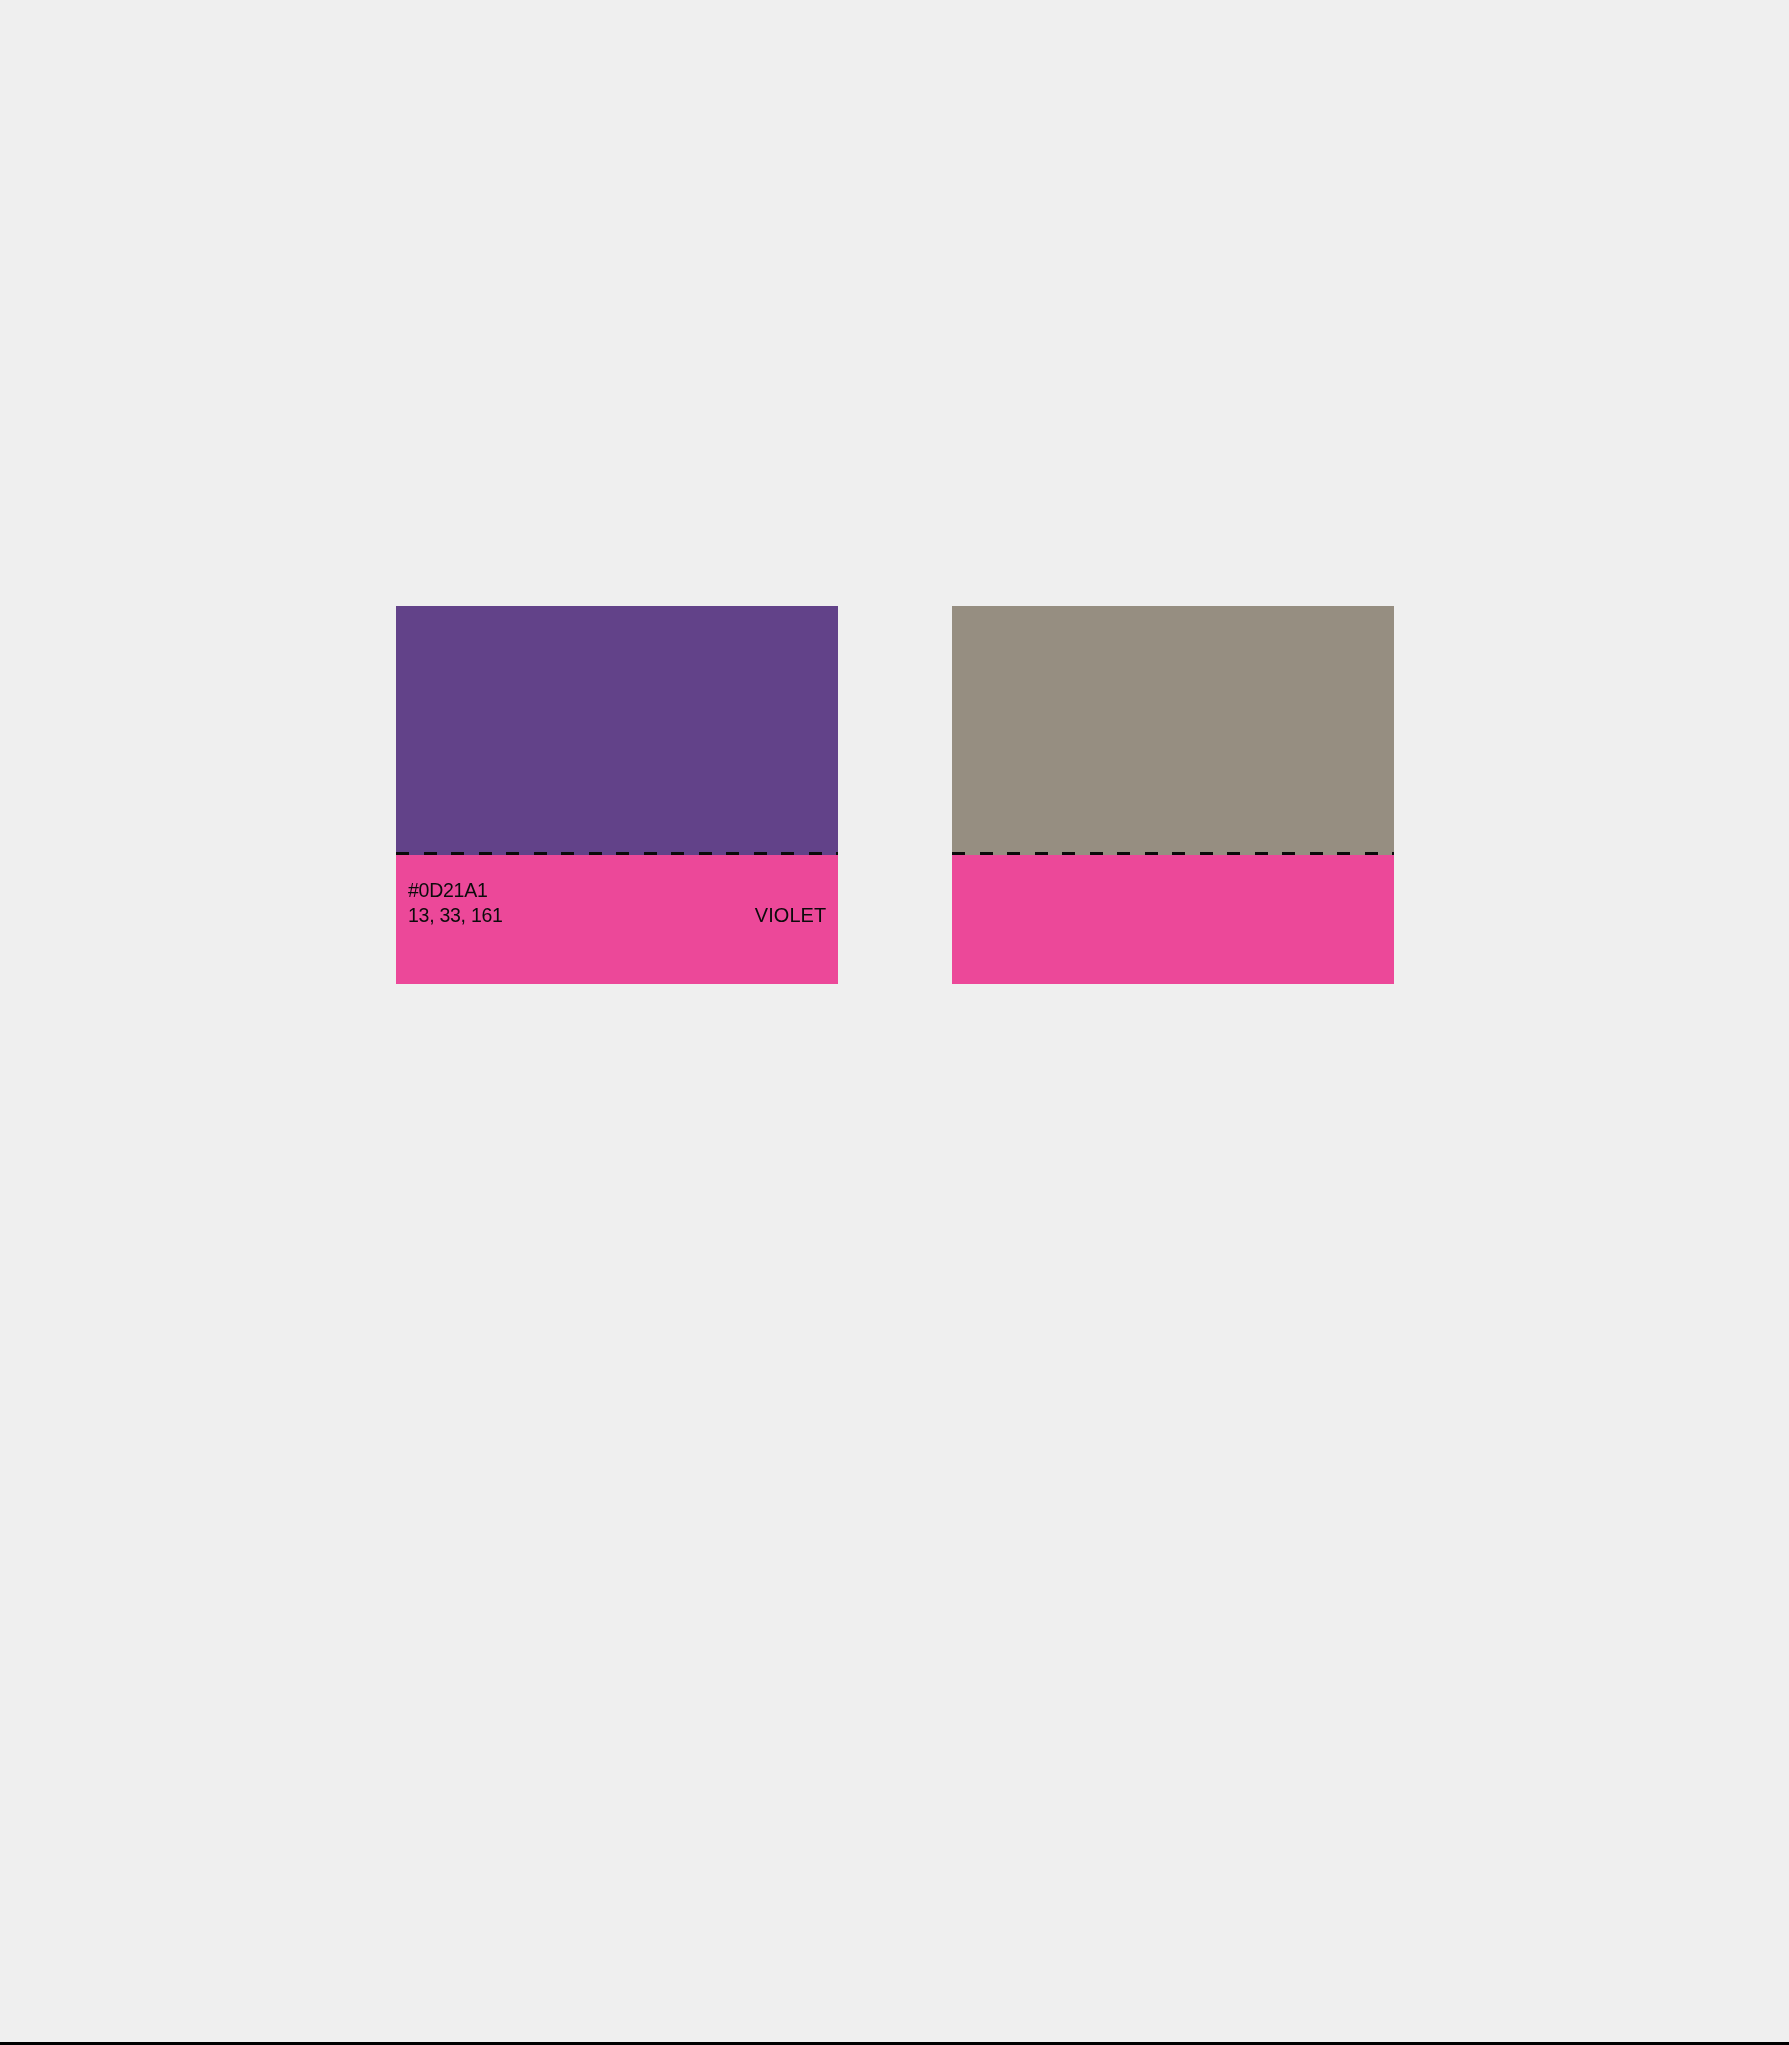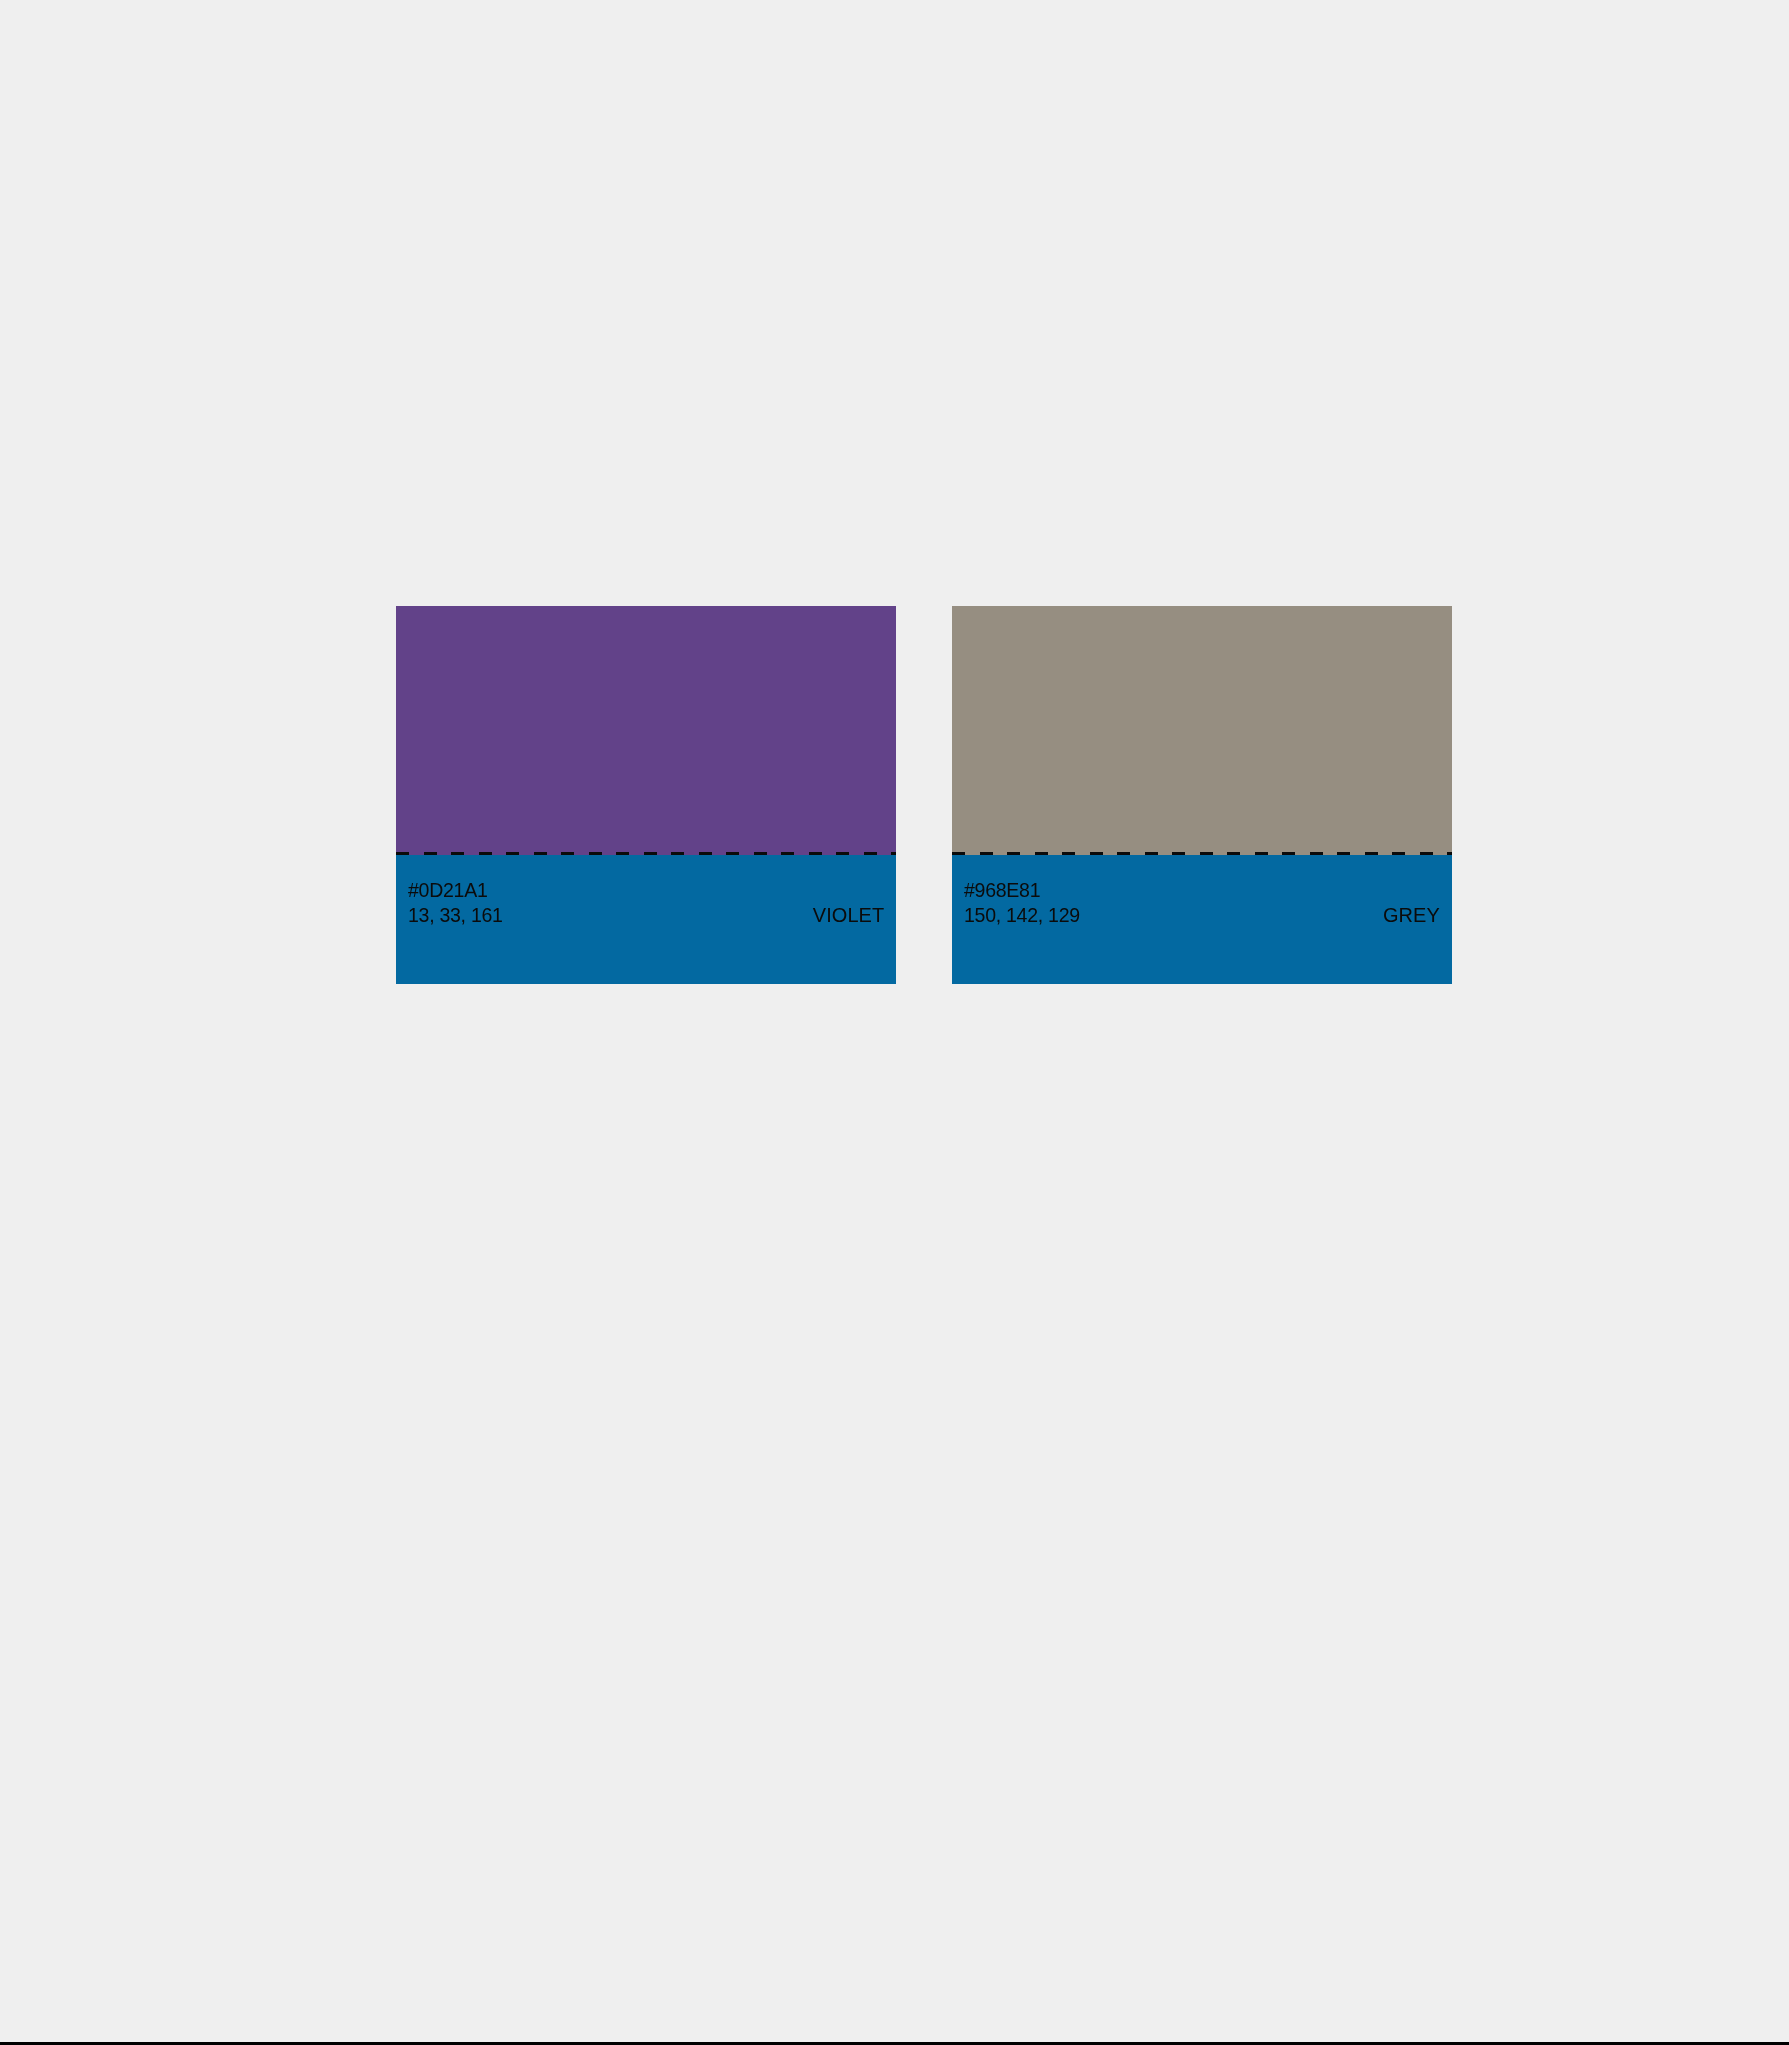--- a/index.html
+++ b/index.html
@@ -23,23 +23,23 @@
     top: 606px;
     width: 997px;
     display: grid;
     grid-template-columns: 442px 442px;
     grid-template-rows: 378px 378px;
     column-gap: 114px;
     row-gap: 78px;
   }
 
   .swatch-card {
-    width: 500px;
+    width: 442px;
     height: 378px;
-    background: #0369a1;
+    background: #ec4899;
     position: relative;
     box-sizing: border-box;
     overflow: hidden;
   }
 
   .swatch-color {
     width: 100%;
     height: 249px;
     position: relative;
   }
@@ -134,27 +134,18 @@
       </div>
     </div>
   </div>
 
 
 
   <div class="swatch-card">
     <div class="swatch-color" style="background: rgb(150, 142, 129);">
       <div class="swatch-dash"></div>
     </div>
-    <div class="swatch-info">
-      <div class="info-rows">
-        <span class="codes">
-          <span class="hex-value">#968E81</span>
-          <span class="rgb-value">150, 142, 129</span>
-        </span>
-        <span class="color-name">GREY</span>
-      </div>
-    </div>
   </div>
 
 </div>
 
 <div id="bottom-bar" style="background: rgb(0, 0, 0);"></div>
 
 
 </body></html>

